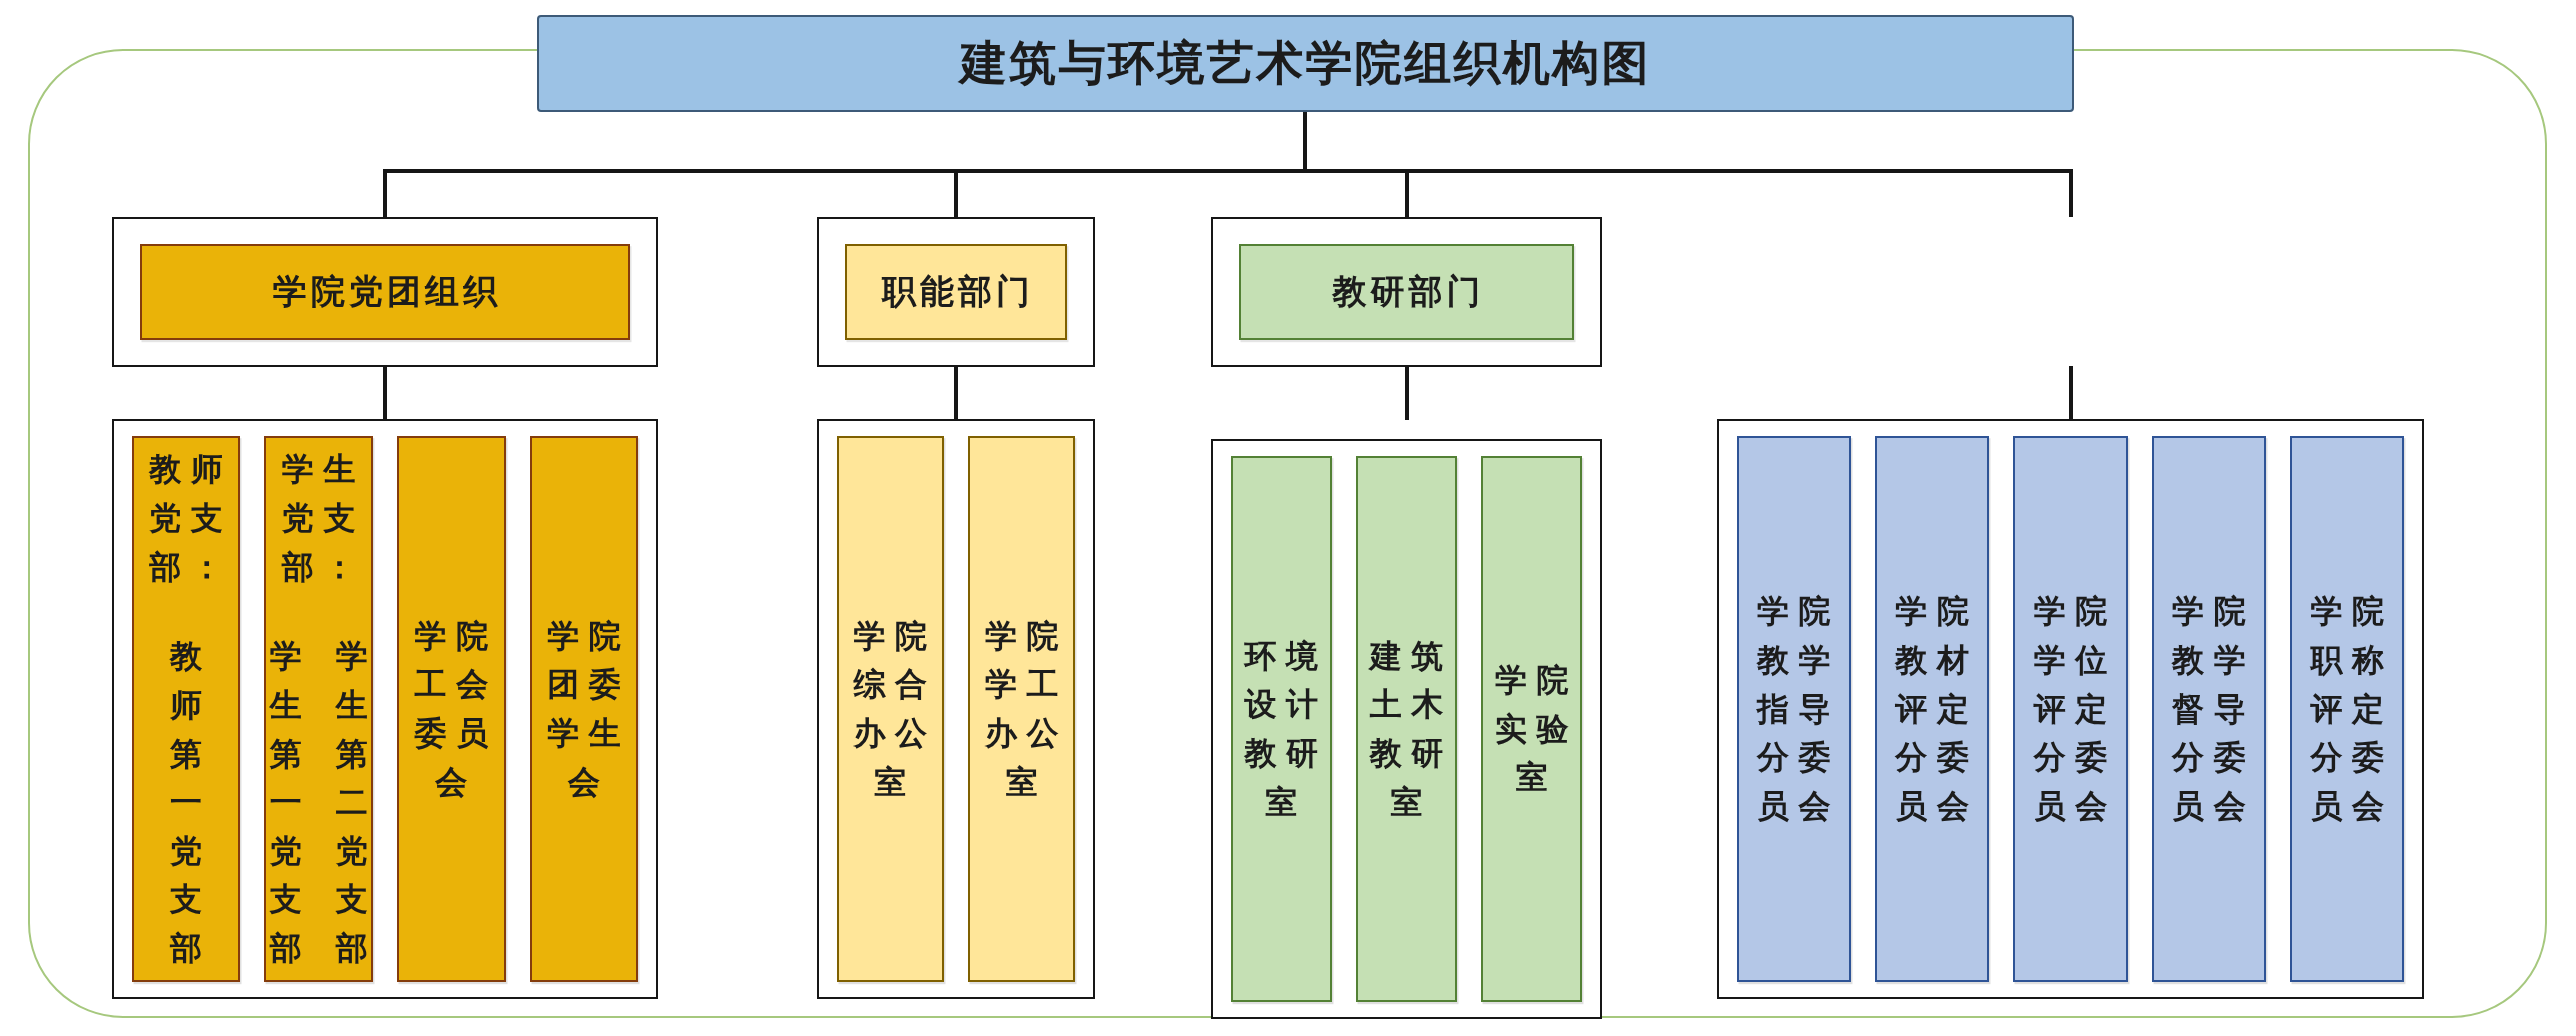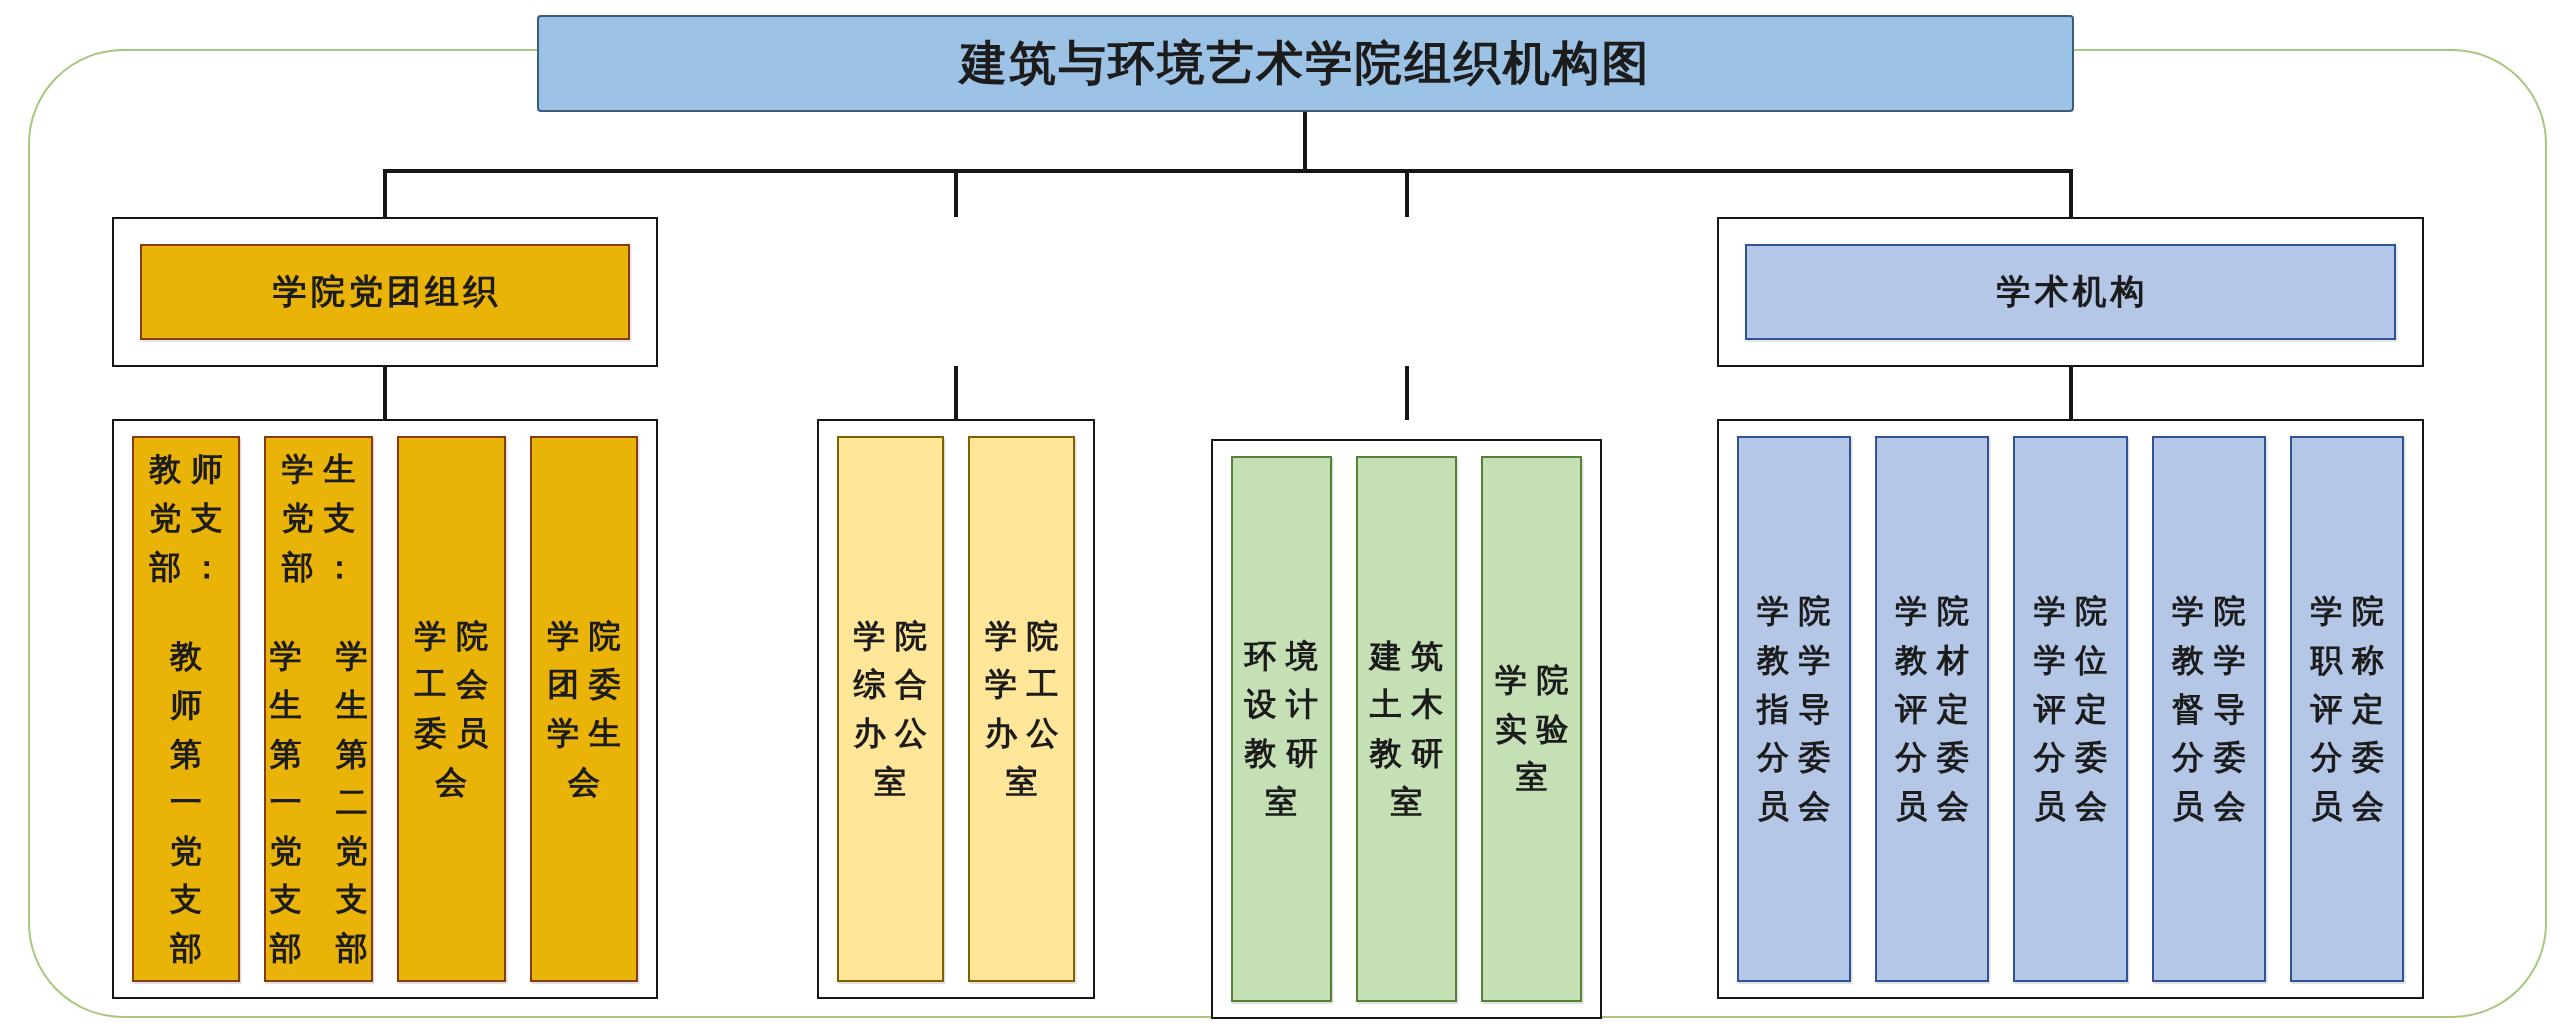--- a/index.html
+++ b/index.html
@@ -130,60 +130,65 @@
 会</span>
     </div>
     <div class="col c-orange">
       <span class="col-label">学院
 团委
 学生
 会</span>
     </div>
   </div>
 
+  <div class="outline-box" style="left:817px; top:217px; width:278px; height:150px;">
+    <div class="head c-yellow">
+      <span class="head-label">职能部门</span>
+    </div>
+  </div>
   <div class="outline-box children-box" style="left:817px; top:419px; width:278px; height:580px;">
     <div class="col c-yellow">
       <span class="col-label">学院
 综合
 办公
 室</span>
     </div>
     <div class="col c-yellow">
       <span class="col-label">学院
 学工
 办公
 室</span>
     </div>
   </div>
 
+  <div class="outline-box" style="left:1211px; top:217px; width:391px; height:150px;">
+    <div class="head c-green">
+      <span class="head-label">教研部门</span>
+    </div>
+  </div>
   <div class="outline-box children-box" style="left:1211px; top:419px; width:391px; height:580px;margin-top:20px;">
     <div class="col c-green">
       <span class="col-label">环境
 设计
 教研
 室</span>
     </div>
     <div class="col c-green">
       <span class="col-label">建筑
 土木
 教研
 室</span>
     </div>
     <div class="col c-green">
       <span class="col-label">学院
 实验
 室</span>
     </div>
   </div>
 
-  <div class="outline-box" style="left:1717px; top:217px; width:707px; height:150px;">
-    <div class="head c-blue">
-      <span class="head-label">学术机构</span>
-    </div>
-  </div>
   <div class="outline-box children-box" style="left:1717px; top:419px; width:707px; height:580px;">
     <div class="col c-blue">
       <span class="col-label">学院
 教学
 指导
 分委
 员会</span>
     </div>
     <div class="col c-blue">
       <span class="col-label">学院

